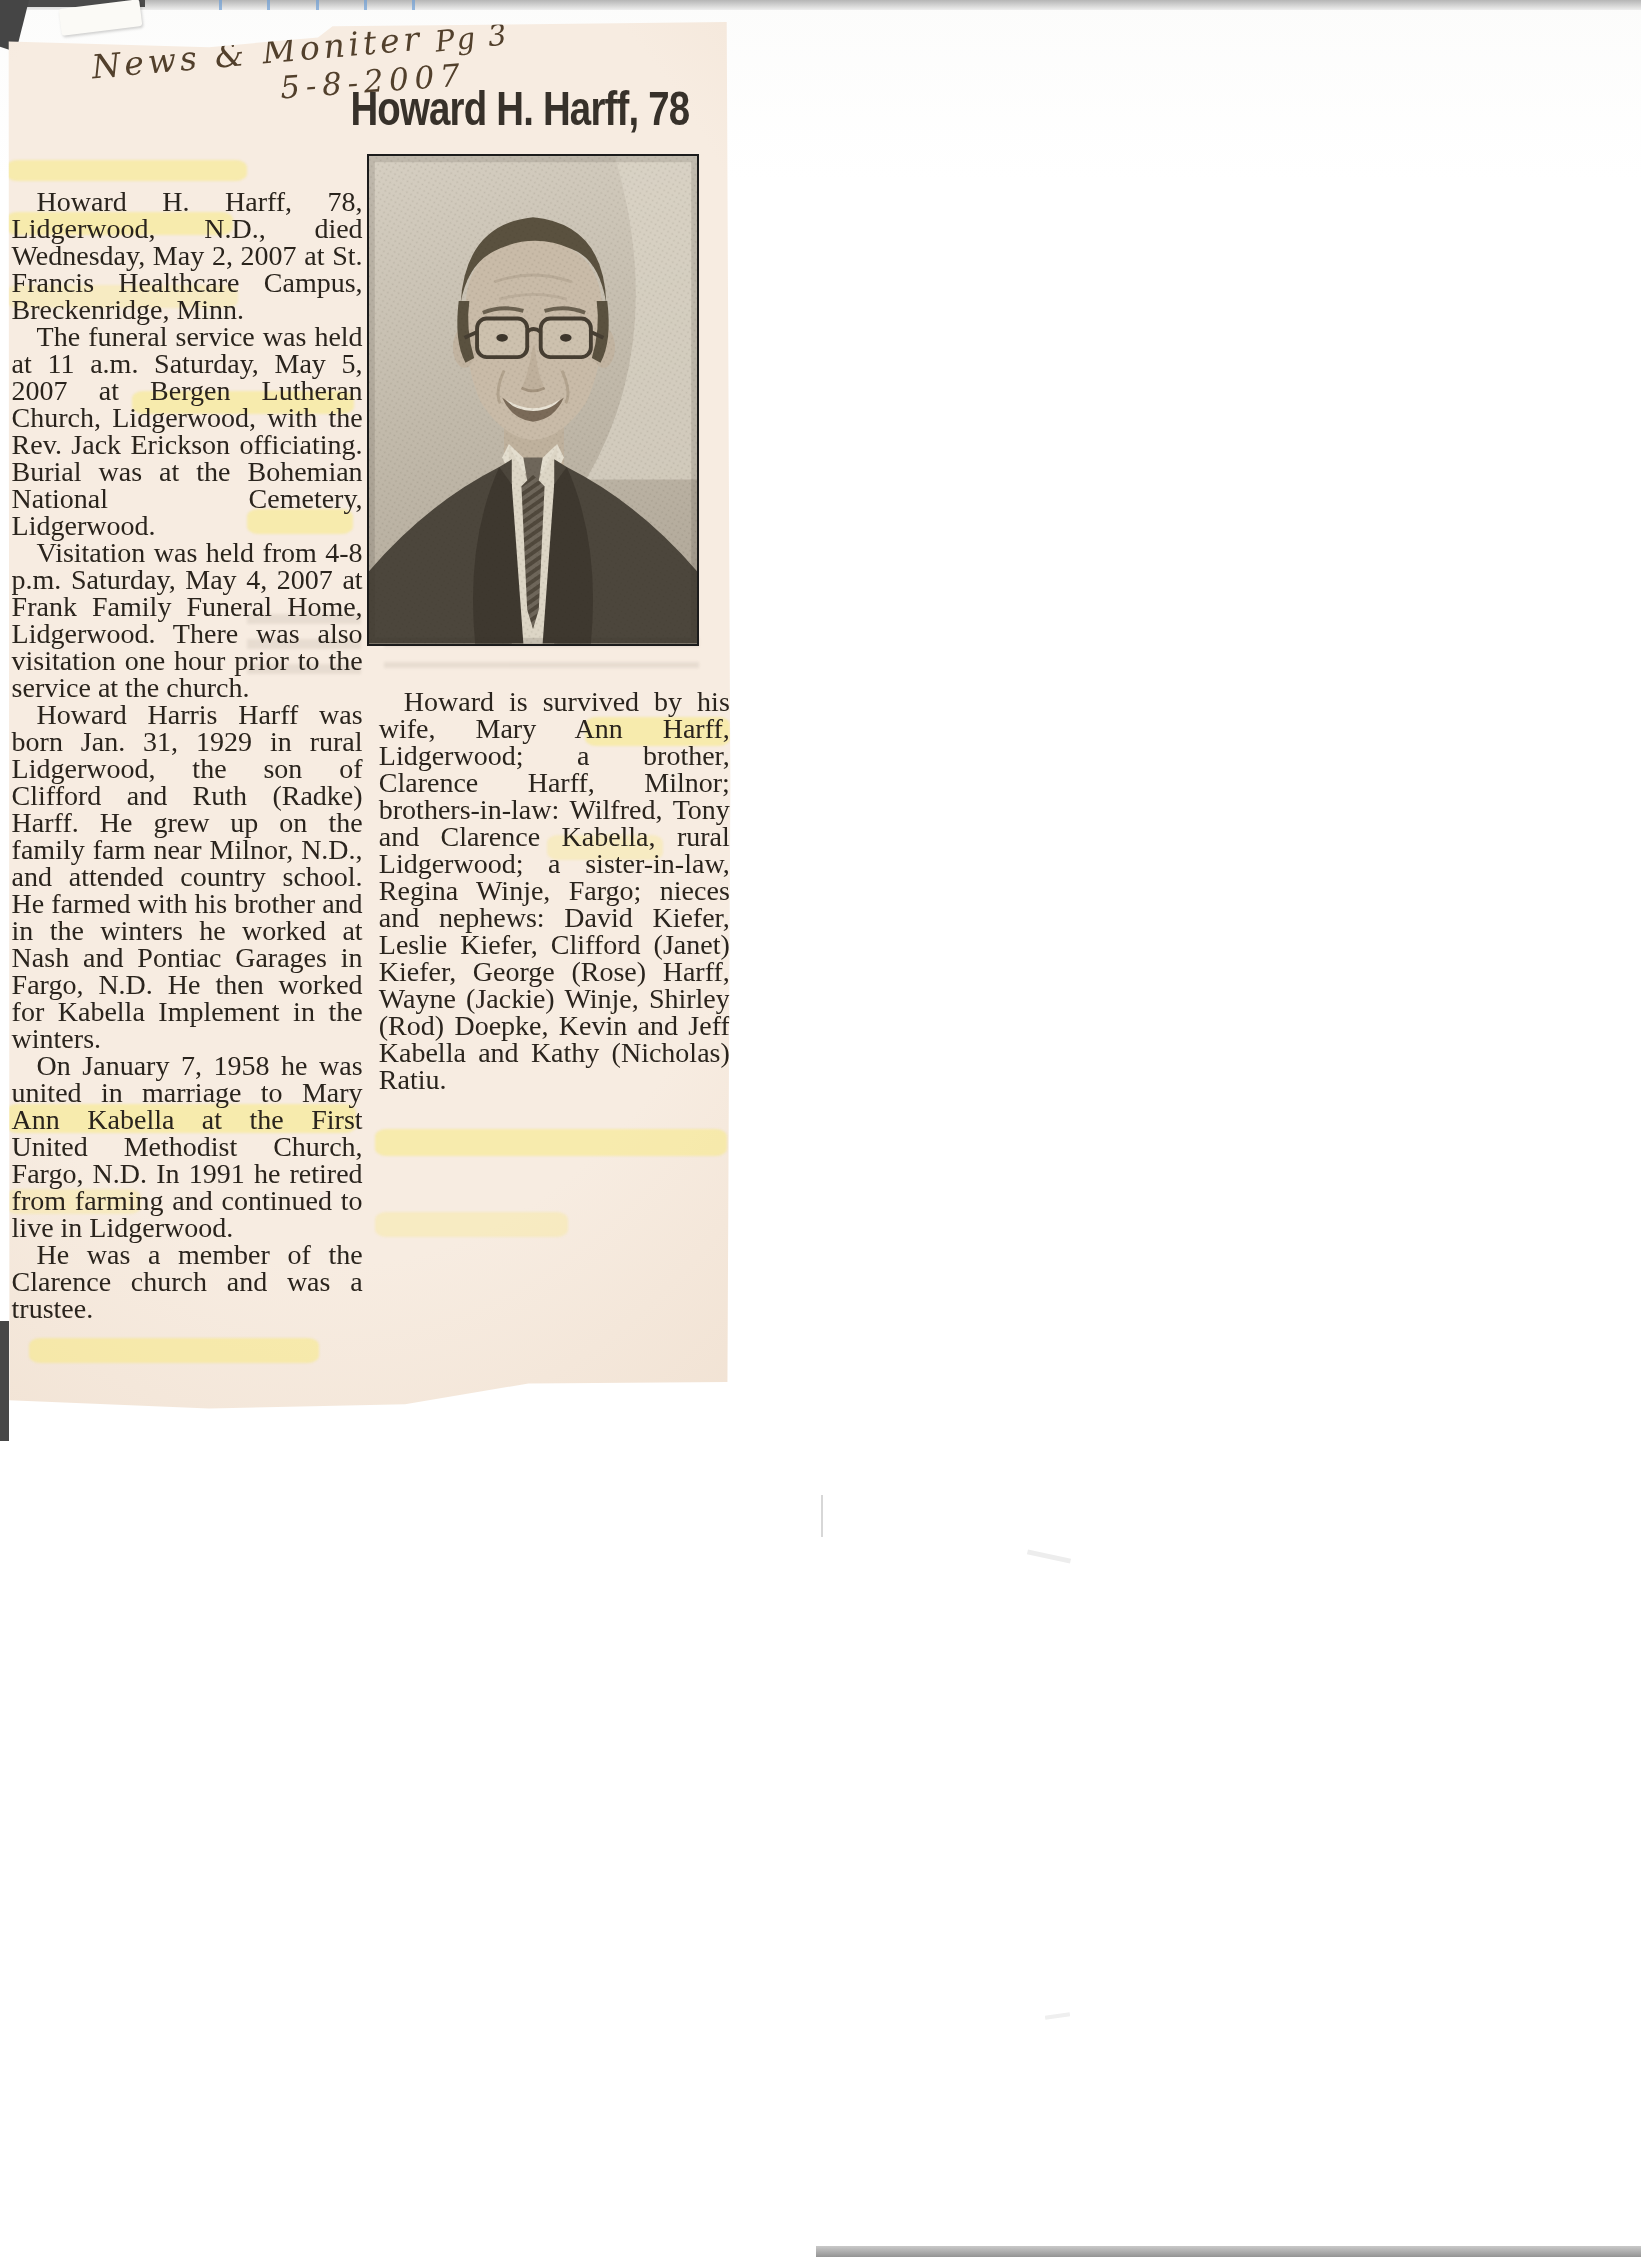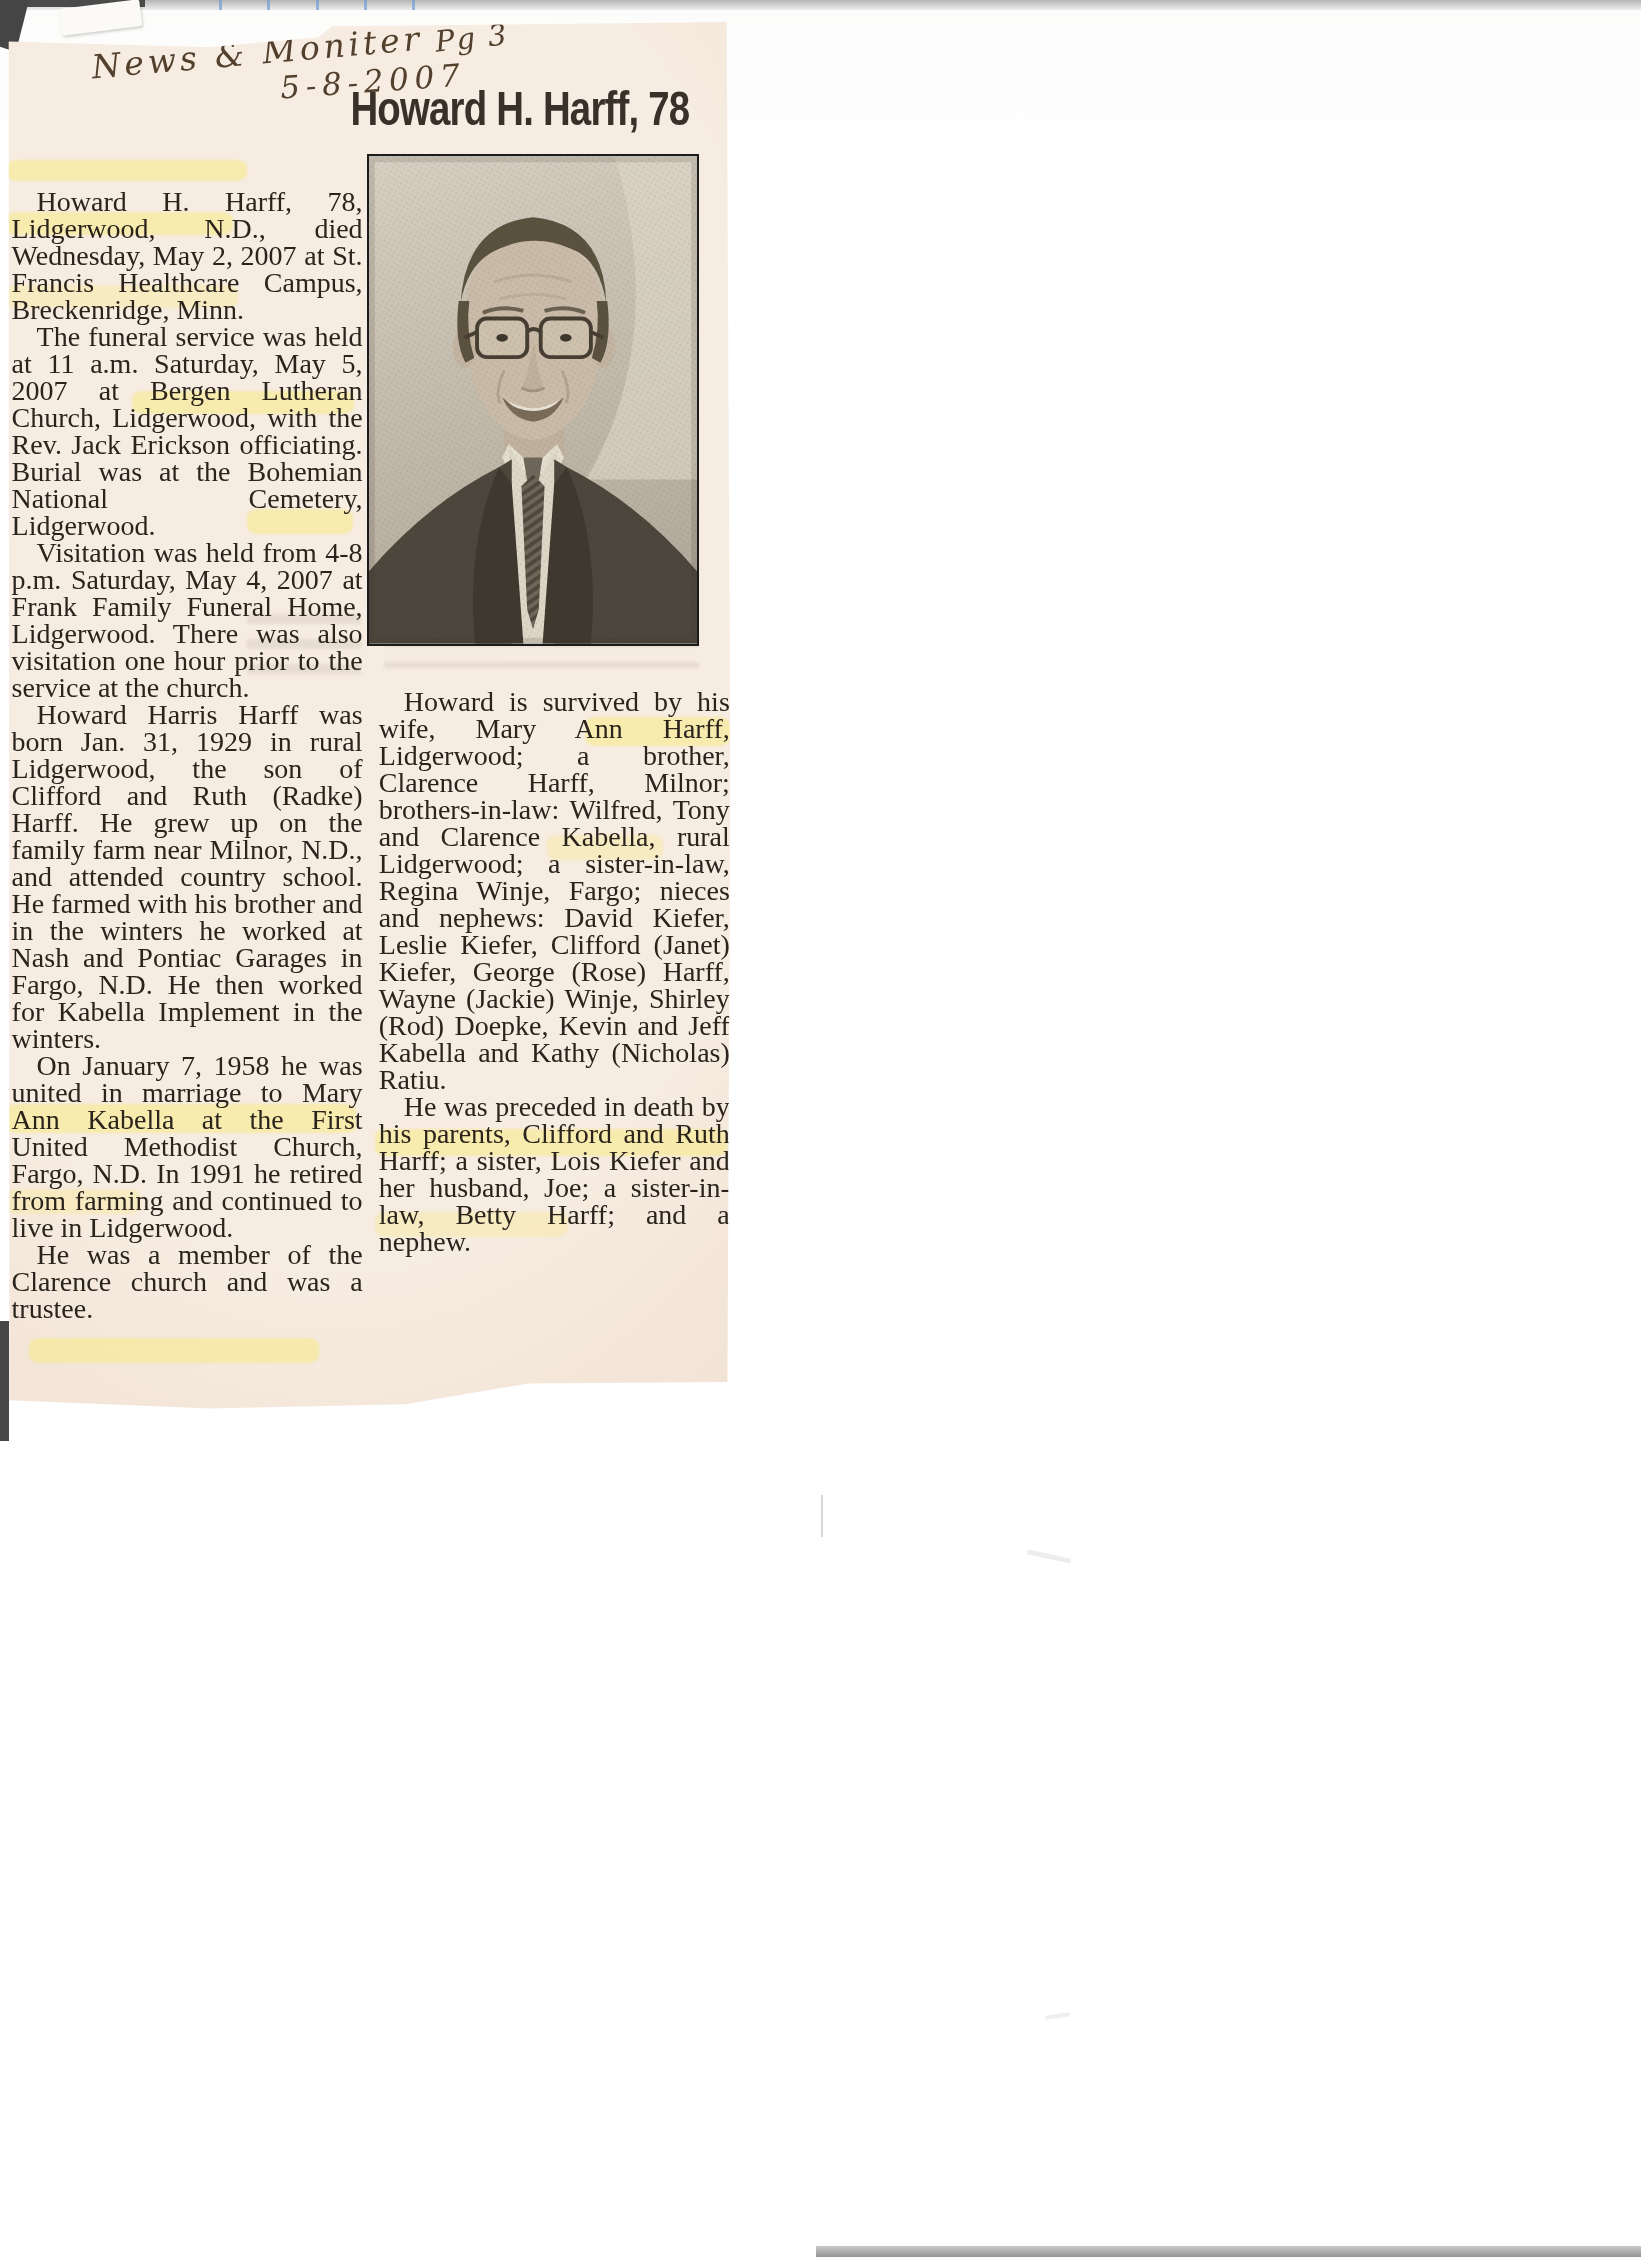--- a/index.html
+++ b/index.html
@@ -157,18 +157,17 @@
       <p>Howard H. Harff, 78, Lidgerwood, N.D., died Wednesday, May 2, 2007 at St. Francis Healthcare Campus, Breckenridge, Minn.</p>
       <p>The funeral service was held at 11 a.m. Saturday, May 5, 2007 at Bergen Lutheran Church, Lidgerwood, with the Rev. Jack Erickson officiating. Burial was at the Bohemian National Cemetery, Lidgerwood.</p>
       <p>Visitation was held from 4-8 p.m. Saturday, May 4, 2007 at Frank Family Funeral Home, Lidgerwood. There was also visitation one hour prior to the service at the church.</p>
       <p>Howard Harris Harff was born Jan. 31, 1929 in rural Lidgerwood, the son of Clifford and Ruth (Radke) Harff. He grew up on the family farm near Milnor, N.D., and attended country school. He farmed with his brother and in the winters he worked at Nash and Pontiac Garages in Fargo, N.D. He then worked for Kabella Implement in the winters.</p>
       <p>On January 7, 1958 he was united in marriage to Mary Ann Kabella at the First United Methodist Church, Fargo, N.D. In 1991 he retired from farming and continued to live in Lidgerwood.</p>
       <p>He was a member of the Clarence church and was a trustee.</p>
     </div>
 
     <div class="col col2">
       <p>Howard is survived by his wife, Mary Ann Harff, Lidgerwood; a brother, Clarence Harff, Milnor; brothers-in-law: Wilfred, Tony and Clarence Kabella, rural Lidgerwood; a sister-in-law, Regina Winje, Fargo; nieces and nephews: David Kiefer, Leslie Kiefer, Clifford (Janet) Kiefer, George (Rose) Harff, Wayne (Jackie) Winje, Shirley (Rod) Doepke, Kevin and Jeff Kabella and Kathy (Nicholas) Ratiu.</p>
-      <p>He was preceded in death by his parents, Clifford and Ruth Harff; a sister, Lois Kiefer and her husband, Joe; a sister-in-law, Betty Harff; and a nephew.</p>
     </div>
 
   </div>
 </div>
 
 
 </body></html>

